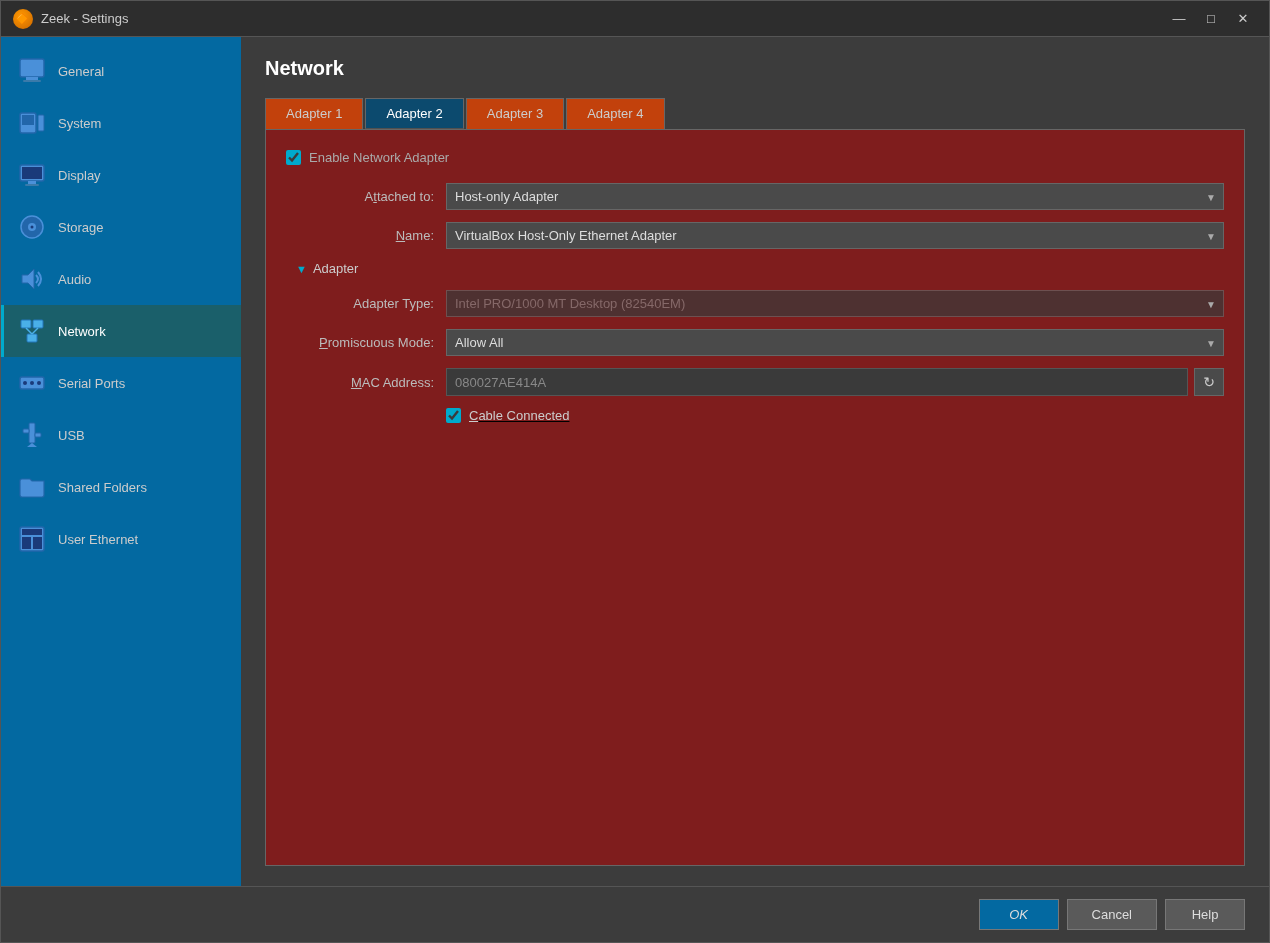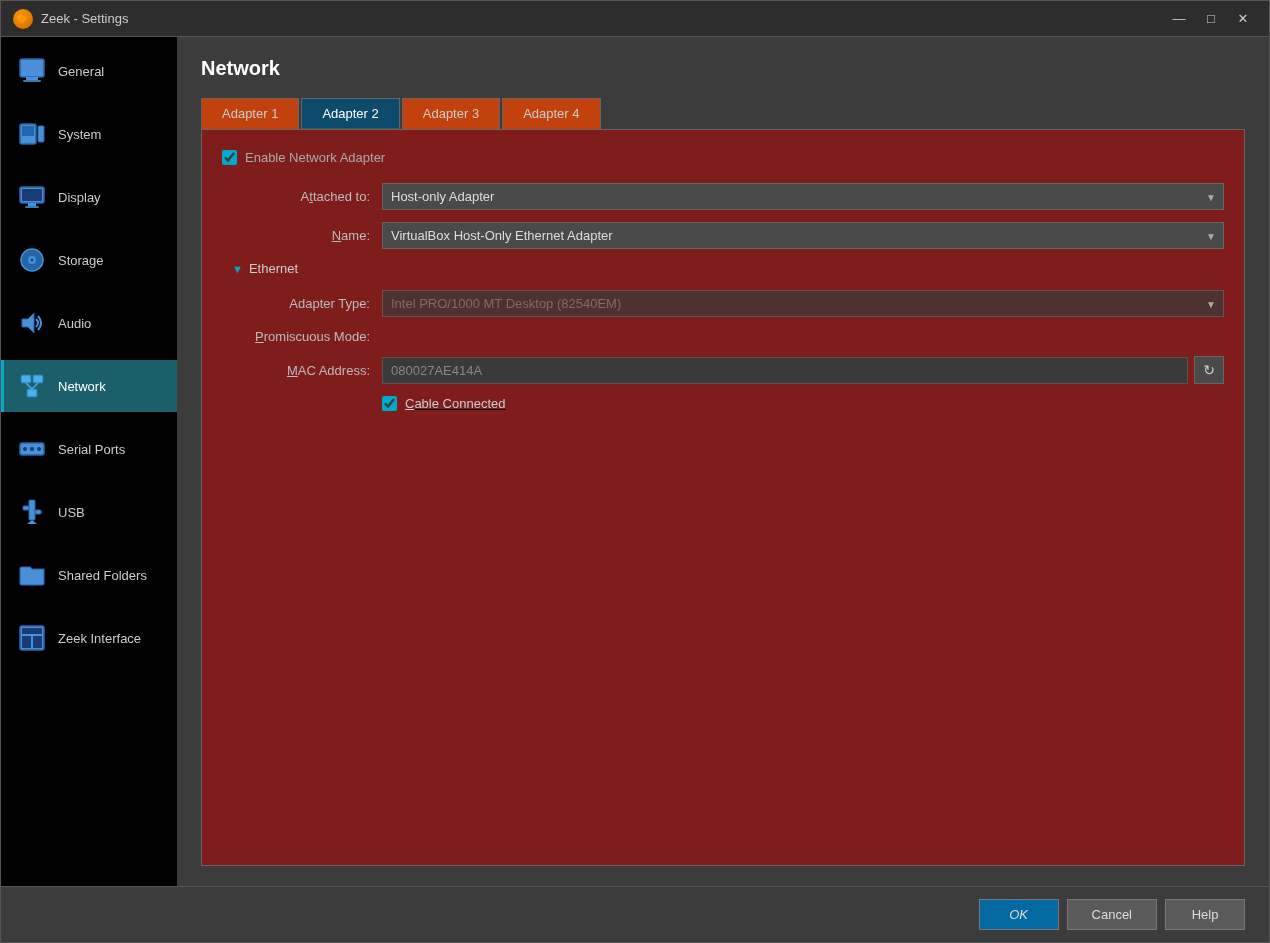--- a/index.html
+++ b/index.html
@@ -72,27 +72,26 @@
 
     
     .main-layout {
       display: flex;
       flex: 1;
       overflow: hidden;
     }
 
     
     .sidebar {
-      width: 176px;
-      background: #000000;
+      width: 240px;
+      background: #0369a1;
       display: flex;
       flex-direction: column;
       flex-shrink: 0;
       padding-top: 8px;
-      gap: 11px;
     }
     .sidebar-item {
       display: flex;
       align-items: center;
       padding: 10px 12px;
       cursor: pointer;
       color: #ccc;
       gap: 10px;
       border-left: 3px solid transparent;
     }
@@ -236,21 +235,20 @@
       font-size: 13px;
     }
     .advanced-arrow {
       color: #00aacc;
       font-size: 11px;
     }
 
     
     .mac-row {
       display: flex;
-      align-items: center;
       gap: 6px;
       flex: 1;
     }
     .mac-input {
       flex: 1;
       background: #3a3a3a;
       border: 1px solid #555;
       color: #888;
       padding: 5px 8px;
       font-size: 13px;
@@ -435,21 +433,21 @@
 
       <div class="sidebar-item">
         <div class="sidebar-icon">
           <svg viewBox="0 0 28 28" fill="none">
             <rect x="2" y="2" width="24" height="24" rx="2" fill="#4a90d9" stroke="#2266aa" stroke-width="1.5"></rect>
             <rect x="4" y="4" width="20" height="6" fill="#1a3a7a"></rect>
             <rect x="4" y="12" width="9" height="12" fill="#1a3a7a"></rect>
             <rect x="15" y="12" width="9" height="12" fill="#1a3a7a"></rect>
           </svg>
         </div>
-        <span class="sidebar-label">Zeek Interface</span>
+        <span class="sidebar-label">User Ethernet</span>
       </div>
 
     </div>
 
     <div class="content-area">
 
       <div class="page-title">Network</div>
 
       <div class="tabs-bar">
         <div class="tab">Adapter 1</div>
@@ -486,37 +484,44 @@
           </div>
           <div class="select-wrapper">
             <select>
               <option>VirtualBox Host-Only Ethernet Adapter</option>
             </select>
           </div>
         </div>
 
         <div class="advanced-toggle">
           <span class="advanced-arrow">▼</span>
-          <span>Ethernet</span>
+          <span>Adapter</span>
         </div>
 
         <div class="form-row">
           <div class="form-label">
             <span>Adapter Type:</span>
           </div>
           <div class="select-wrapper">
             <select disabled="" style="color:#888; background:#3a3a3a;">
               <option>Intel PRO/1000 MT Desktop (82540EM)</option>
             </select>
           </div>
         </div>
 
         <div class="form-row">
           <div class="form-label">
             <span><span class="underline">P</span>romiscuous Mode:</span>
+          </div>
+          <div class="select-wrapper">
+            <select>
+              <option>Allow All</option>
+              <option>Deny</option>
+              <option>Allow VMs</option>
+            </select>
           </div>
         </div>
 
         <div class="form-row">
           <div class="form-label">
             <span><span class="underline">M</span>AC Address:</span>
           </div>
           <div class="mac-row">
             <input type="text" class="mac-input" value="080027AE414A" style="background: rgb(58, 58, 58); border: 1px solid rgb(85, 85, 85); color: rgb(136, 136, 136); padding: 5px 8px; font-size: 13px; flex: 1 1 0%; outline: none;">
             <button class="mac-refresh-btn" title="Generate MAC">↻</button>

